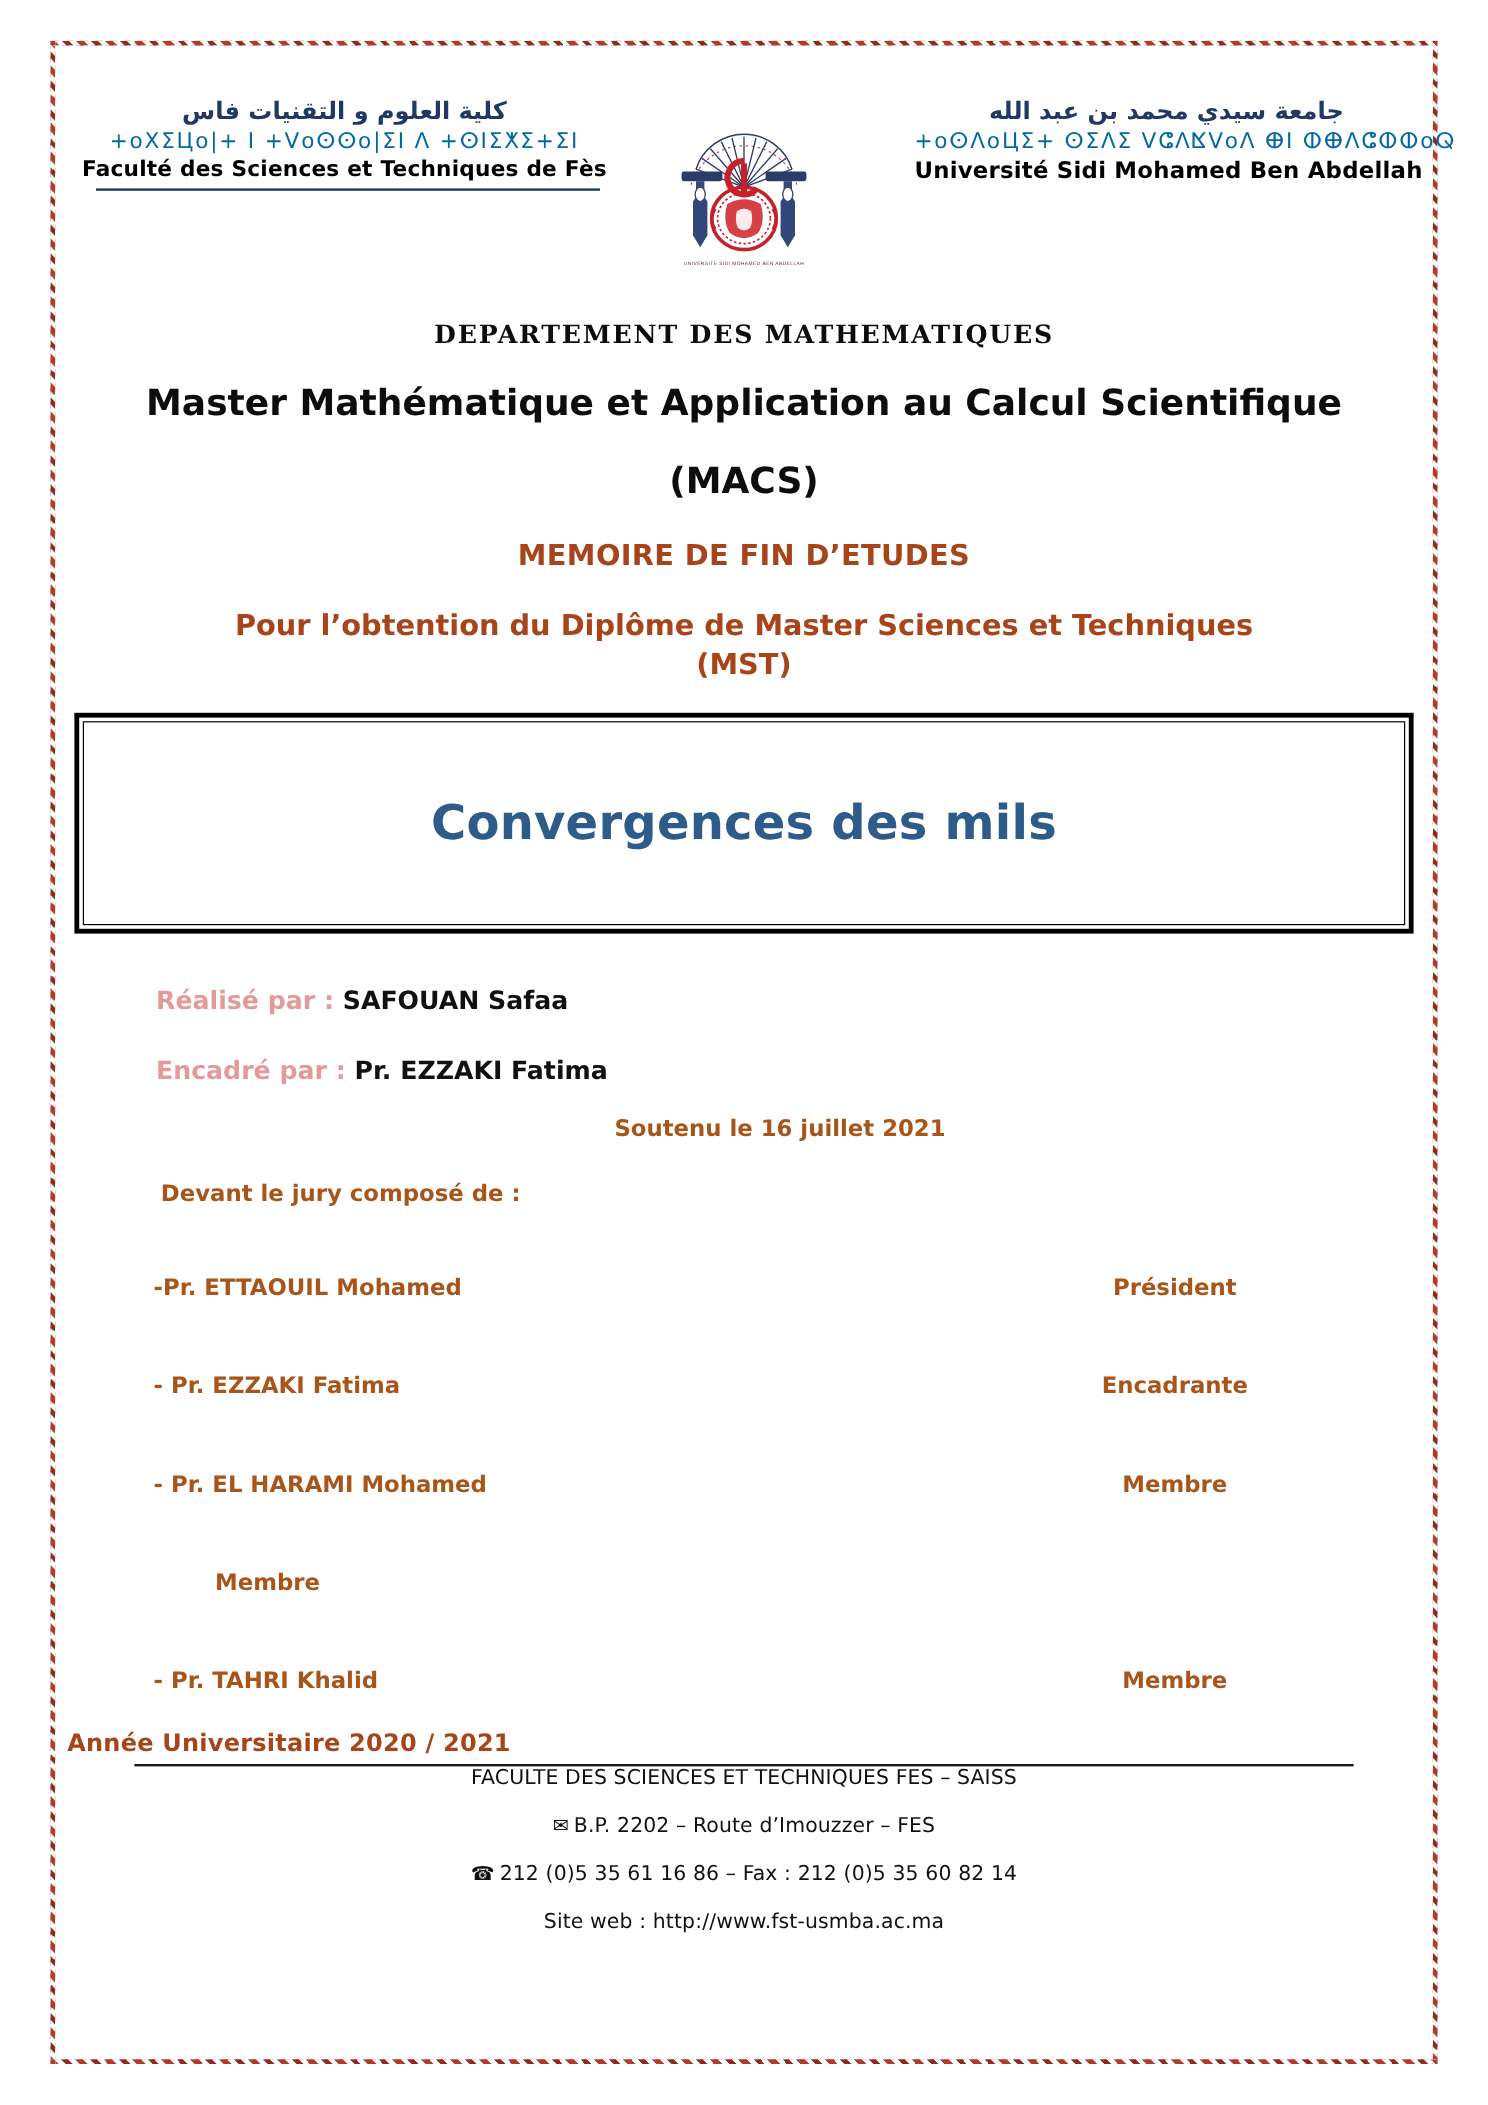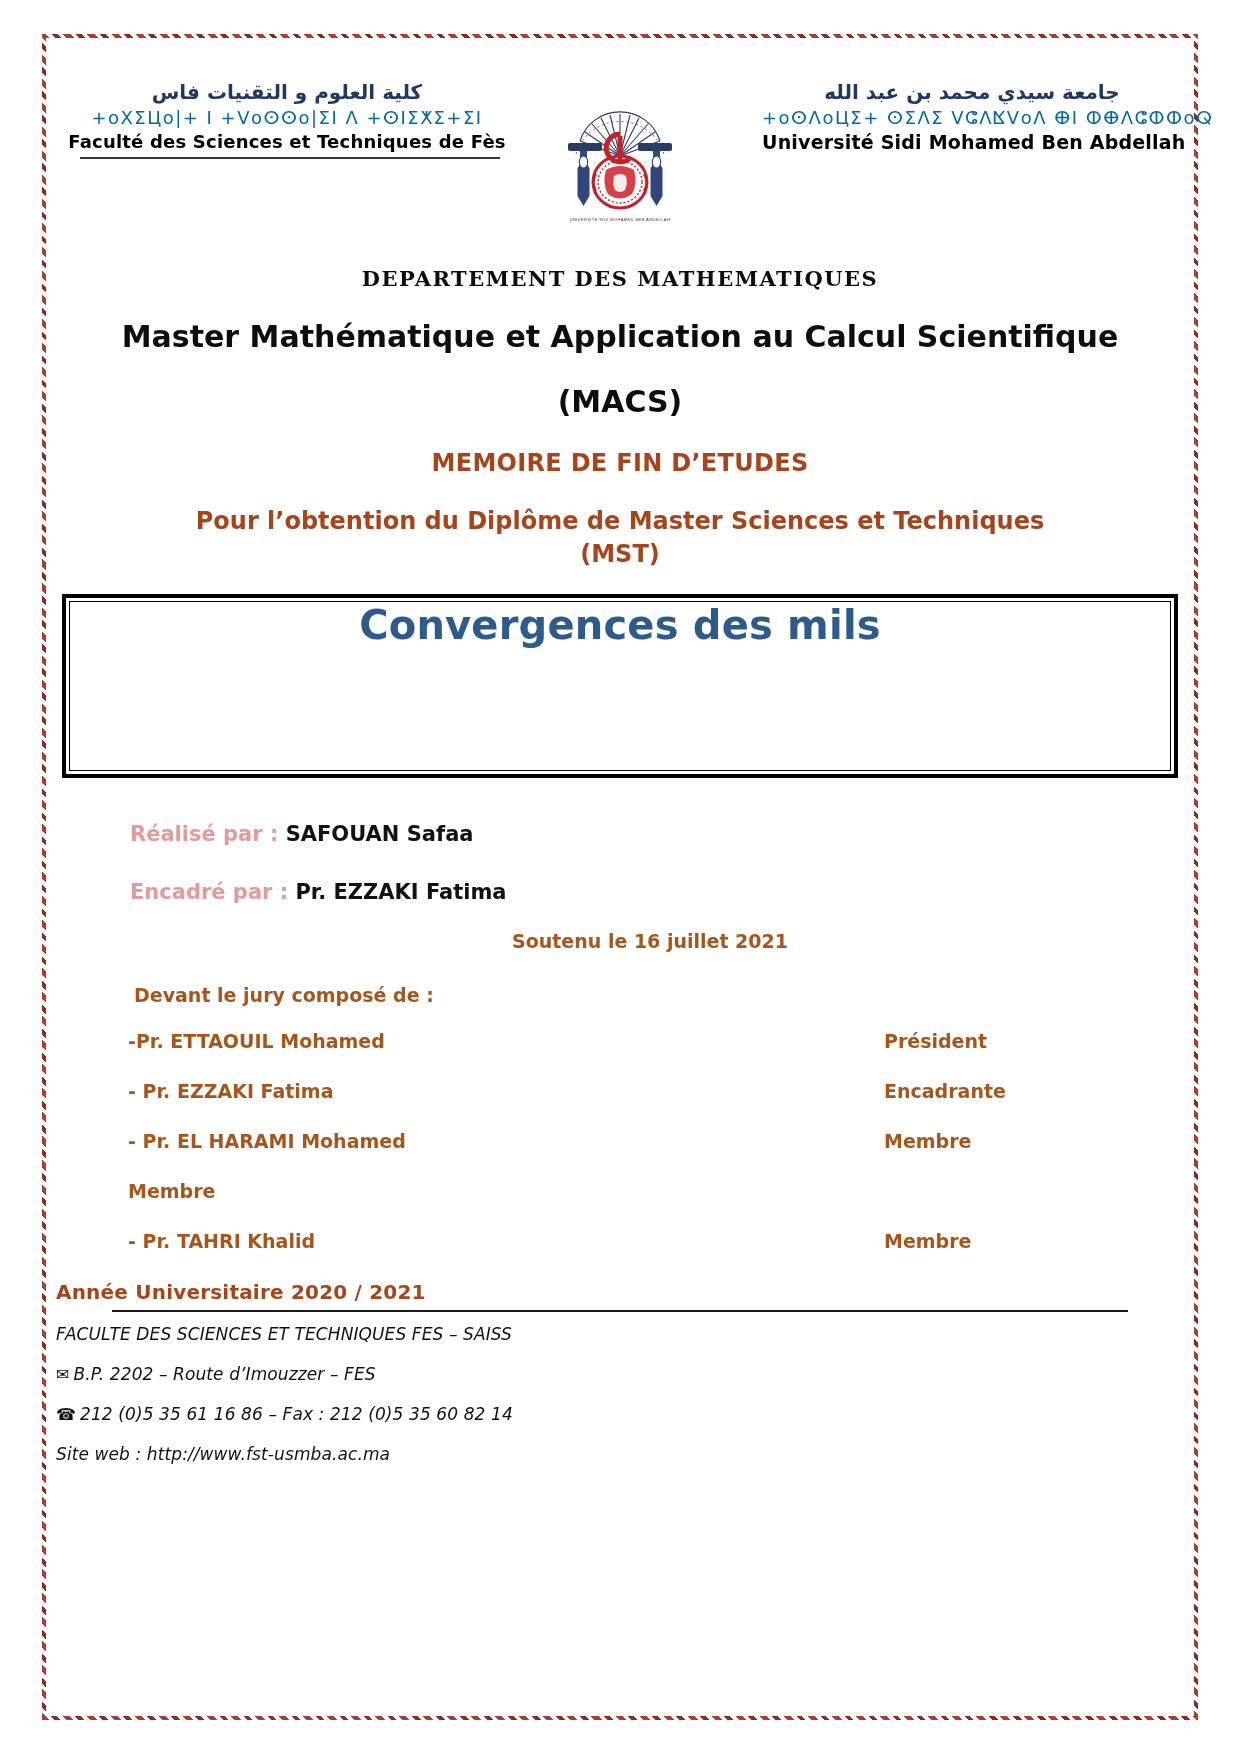--- a/index.html
+++ b/index.html
@@ -177,20 +177,21 @@
   .title-box-outer {
     margin: 26px 6px 0 6px;
     border: 4px solid #000000;
     padding: 3px;
     background: #ffffff;
   }
   .title-box-inner {
     border: 1px solid #000000;
     height: 168px;
     display: flex;
+    align-items: center;
     justify-content: center;
   }
   .thesis-title {
     font-family: "DejaVu Sans", sans-serif;
     font-weight: bold;
     font-size: 40px;
     color: #2e5c8a;
     text-align: center;
     letter-spacing: 0.2px;
   }
@@ -231,43 +232,41 @@
     display: flex;
     justify-content: space-between;
     align-items: baseline;
     font-family: "DejaVu Sans", sans-serif;
     font-weight: bold;
     font-size: 19px;
     color: #a8551a;
     margin-bottom: 28px;
   }
   .jury-name { flex: 0 0 auto; }
-  .jury-role { flex: 0 0 auto; width: 190px; text-align: left; }
+  .jury-role { flex: 0 0 auto; width: 190px; text-align: center; margin-top: 32px; }
 
   .annee {
     margin-top: 18px;
     text-align: left;
     font-family: "DejaVu Sans", sans-serif;
     font-weight: bold;
     font-size: 20px;
     color: #a8441a;
     letter-spacing: 0.2px;
   }
 
   .footer-rule {
     margin: 6px 56px 0 56px;
     border-top: 2px solid #1a1a1a;
   }
   .footer {
-    margin-top: 12px;
-    text-align: left;
+    text-align: center;
     font-family: "DejaVu Sans", sans-serif;
     font-size: 17px;
     color: #111111;
-    font-style: italic;
   }
   .footer-line { margin-bottom: 20px; letter-spacing: 0.1px; }
   .footer-icon {
     font-family: "DejaVu Sans", sans-serif;
     font-size: 16px;
     margin-right: 4px;
   }
 </style>
 </head>
 <body>

